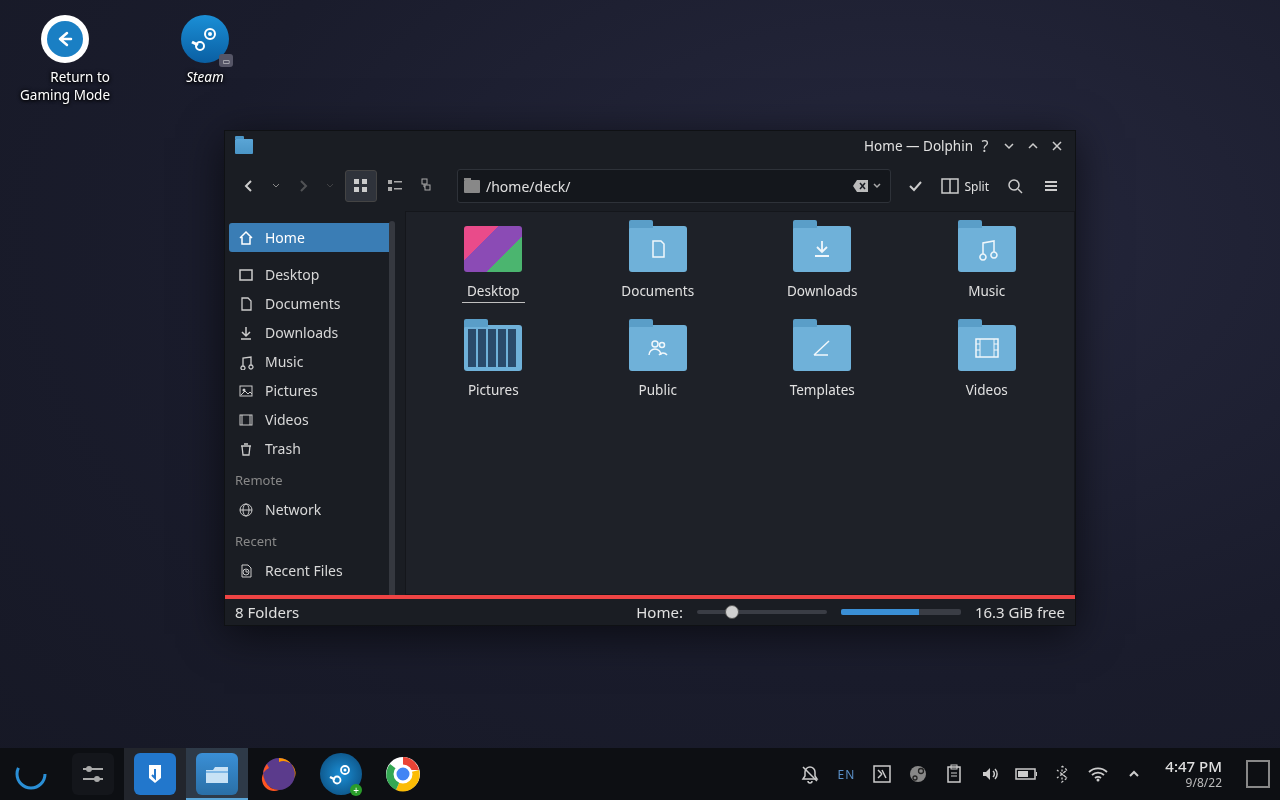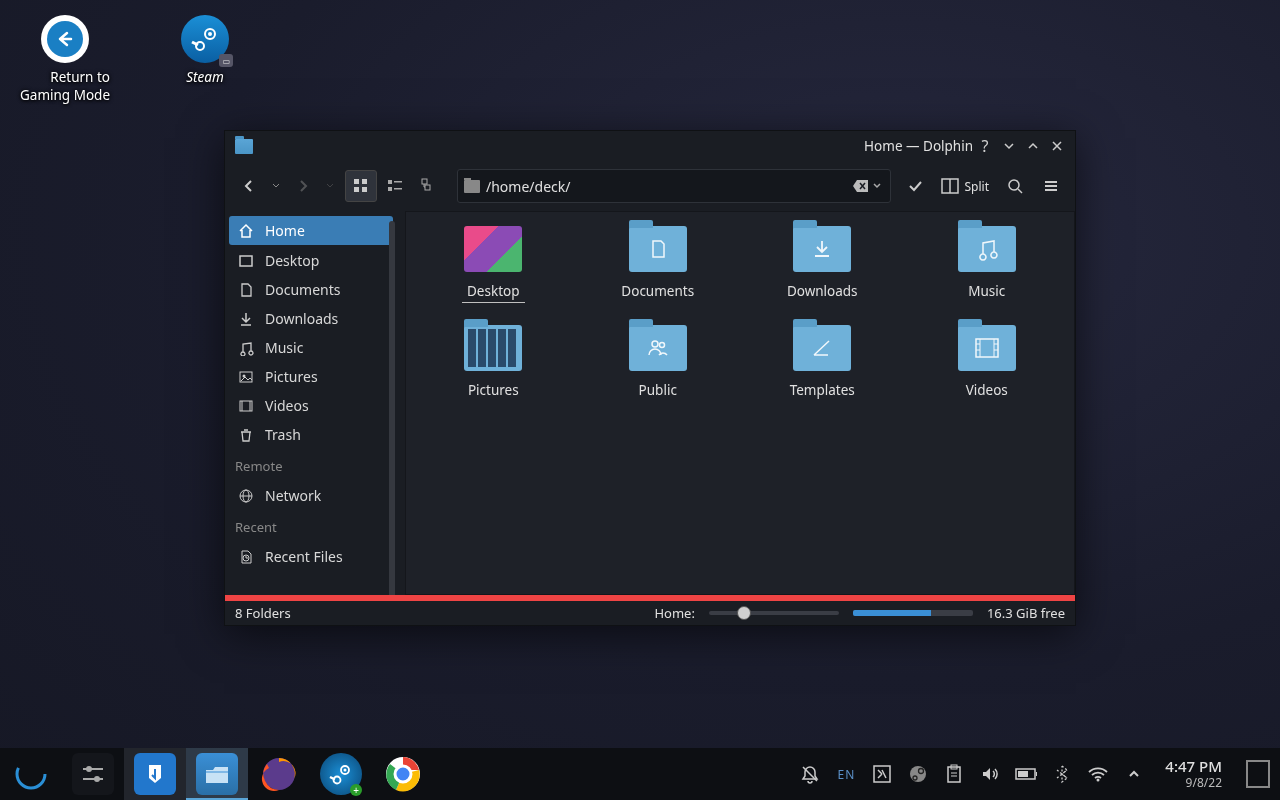--- a/index.html
+++ b/index.html
@@ -33,37 +33,37 @@
 .pathbar input { flex:1; background:transparent; border:none; outline:none; color:#e0e0e0; font-size:14px; font-family:inherit; }
 @keyframes blink { 50% { opacity:0; } }
 .pathbar .clearbtn { display:flex; align-items:center; gap:2px; padding:2px;}
 .split-btn { display:flex; align-items:center; gap:6px; padding:0 6px; height:32px; cursor:pointer; border-radius:3px; font-size:12px;}
 
 .body { flex:1; display:flex; min-height:0; }
 .sidebar { width:172px; background:#1a1d23; overflow-y:auto; padding-top:4px; position:relative;}
 .sb-scroll { position:absolute; right:2px; top:10px; width:6px; height:380px; background:#35383f; border-radius:3px; }
 .sb-head { font-size:13px; color:#888; padding:8px 10px 6px; }
 .sb-item { display:flex; align-items:center; gap:10px; padding:5px 10px 5px 12px; font-size:14px; cursor:pointer; color:#d8d8d8;}
-.sb-item.sel { background:#3a7db5; color:#fff; margin:1px 4px; border-radius:3px; padding-left:8px;}
+.sb-item.sel { background:#3a7db5; color:#fff; margin:8px 4px; border-radius:3px; padding-left:8px;}
 .sb-item .si { width:18px; height:18px; display:flex; align-items:center; justify-content:center; flex-shrink:0;}
 
 .content { flex:1; background:#1e2128; border:1px solid #14161b; margin:0 0 0 8px; display:flex; flex-direction:column; }
 .grid { flex:1; padding:14px 10px; display:grid; grid-template-columns: repeat(4, 1fr); gap:22px 10px; align-content:start; }
 .fitem { display:flex; flex-direction:column; align-items:center; gap:8px; cursor:pointer;}
 .folder { width:58px; height:46px; background:#6fb1d9; border-radius:3px; position:relative; display:flex; align-items:center; justify-content:center;}
 .folder::before { content:''; position:absolute; top:-6px; left:0; width:24px; height:8px; background:#5a9ec8; border-radius:2px 2px 0 0;}
 .folder.desktop-f { background: linear-gradient(135deg, #e94b8a 0%, #e94b8a 33%, #8b4bb5 33%, #8b4bb5 66%, #4bb56f 66%); }
 .folder.desktop-f::before { display:none; }
 .folder.pics-f{ background:#6fb1d9; }
 .folder.pics-f .thumbs { position:absolute; inset:4px; background: repeating-linear-gradient(90deg, #2a4a6a 0 8px, #6fb1d9 8px 10px), repeating-linear-gradient(0deg, #2a4a6a 0 6px, #6fb1d9 6px 8px);}
 .folder .glyph { color:#fff; opacity:0.9; }
 .fname { font-size:13.5px; color:#e0e0e0; padding:2px 5px; }
 .fitem.sel .fname { border-bottom:1px solid #c0c0c0; }
 
-.statusbar { height:30px; display:flex; align-items:center; padding:0 10px; gap:14px; font-size:13px; background:#1a1d23; border-top:6px solid #ef4444;}
+.statusbar { height:30px; display:flex; align-items:center; padding:0 10px; gap:14px; font-size:15px; background:#1a1d23; border-top:4px solid #ef4444;}
 .statusbar .spacer { flex:1; }
 .zslider { width:130px; height:4px; background:#3a3d45; border-radius:2px; position:relative;}
 .zslider .knob { position:absolute; left:28px; top:-5px; width:14px; height:14px; border-radius:50%; background:#d0d0d0; border:1px solid #555;}
 .dbar { width:120px; height:6px; background:#3a3d45; border-radius:2px; overflow:hidden;}
 .dbar .fill { height:100%; width:65%; background:#3a8fd6;}
 
 .taskbar { position:absolute; bottom:0; left:0; right:0; height:52px; background:#0d0f13; display:flex; align-items:center; }
 .tb-left { display:flex; align-items:center; height:100%; }
 .tb-item { width:62px; height:52px; display:flex; align-items:center; justify-content:center; cursor:pointer; position:relative;}
 .tb-item.running { background:#22252c; }

